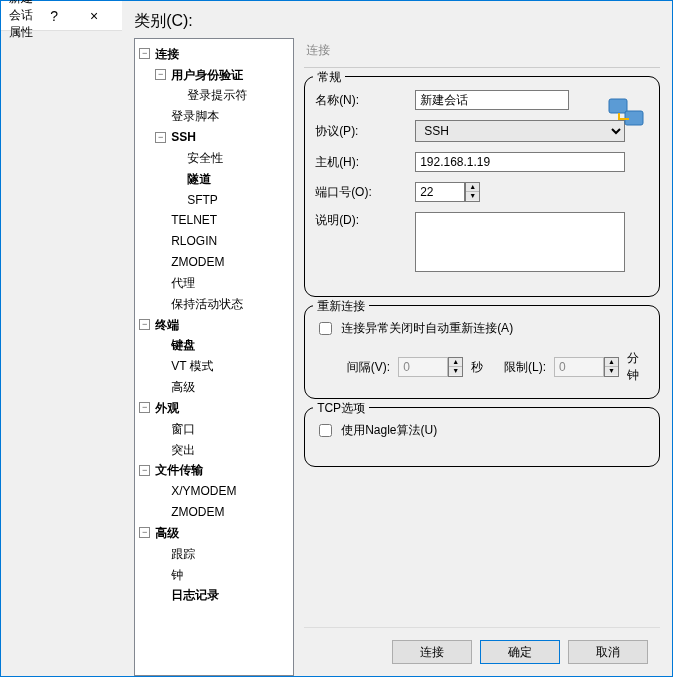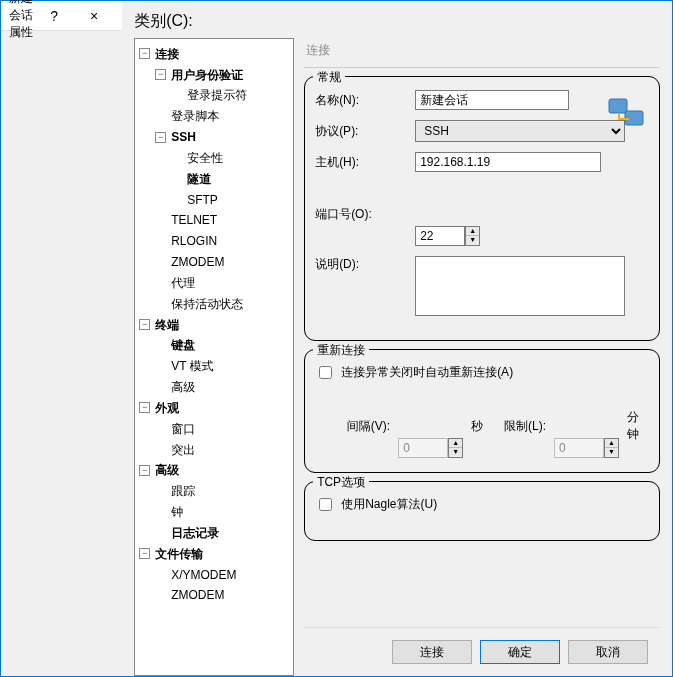--- a/index.html
+++ b/index.html
@@ -49,22 +49,22 @@
   background: #f0f0f0; padding: 0 4px; font-size: 12px;
 }
 .form-row { display: flex; align-items: center; margin-bottom: 10px; }
 .form-row .lbl { width: 100px; }
 .form-row input[type=text], .form-row select, .form-row textarea {
   font-size: 12px; padding: 2px 4px;
   border: 1px solid #7a7a7a; background: #fff;
 }
 .form-row input.name { width: 154px; }
 .form-row select.protocol { width: 210px; background:#e8e8e8;}
-.form-row input.host { width: 186px; }
-.spin-wrap { display:inline-flex; align-items:stretch;margin-top:44px; }
+.form-row input.host { width: 210px; }
+.spin-wrap { display:inline-flex; align-items:stretch; }
 .spin-wrap input { width: 50px; border-right:none;}
 .spin-btns { display:flex; flex-direction:column; border:1px solid #7a7a7a; }
 .spin-btns span { font-size:7px; line-height:8px; padding:0 3px; background:#e8e8e8; border-bottom:1px solid #bbb; text-align:center;}
 .spin-btns span:last-child{border-bottom:none;}
 textarea.desc { width: 210px; height: 60px; resize: none; }
 .icon-box { position:absolute; right:12px; top:16px; width:40px; height:40px; }
 .checkbox-row { display:flex; align-items:center; gap:6px; margin-bottom:12px;}
 .checkbox-row input[type=checkbox]{ width:13px; height:13px; }
 .reconnect-row { display:flex; align-items:center; gap:8px; padding-left:20px;}
 .reconnect-row .lbl2{ width:60px; text-align:right; }
@@ -125,31 +125,31 @@
               <li><span class="noop"></span><span class="label">VT 模式</span></li>
               <li><span class="noop"></span><span class="label">高级</span></li>
             </ul>
           </li>
           <li><span class="toggle">−</span><span class="label bold">外观</span>
             <ul>
               <li><span class="noop"></span><span class="label">窗口</span></li>
               <li><span class="noop"></span><span class="label">突出</span></li>
             </ul>
           </li>
+          <li><span class="toggle">−</span><span class="label bold">文件传输</span>
+            <ul>
+              <li><span class="noop"></span><span class="label">X/YMODEM</span></li>
+              <li><span class="noop"></span><span class="label">ZMODEM</span></li>
+            </ul>
+          </li>
           <li><span class="toggle">−</span><span class="label bold">高级</span>
             <ul>
               <li><span class="noop"></span><span class="label">跟踪</span></li>
               <li><span class="noop"></span><span class="label">钟</span></li>
               <li><span class="noop"></span><span class="label bold">日志记录</span></li>
-            </ul>
-          </li>
-          <li><span class="toggle">−</span><span class="label bold">文件传输</span>
-            <ul>
-              <li><span class="noop"></span><span class="label">X/YMODEM</span></li>
-              <li><span class="noop"></span><span class="label">ZMODEM</span></li>
             </ul>
           </li>
         </ul>
       </div>
 
       <div class="right-panel">
         <div class="panel-header">连接</div>
 
         <div class="groupbox">
           <span class="legend">常规</span>

